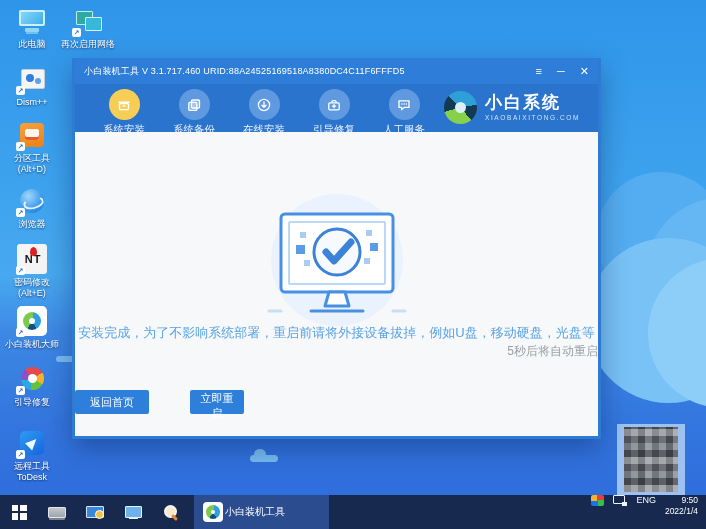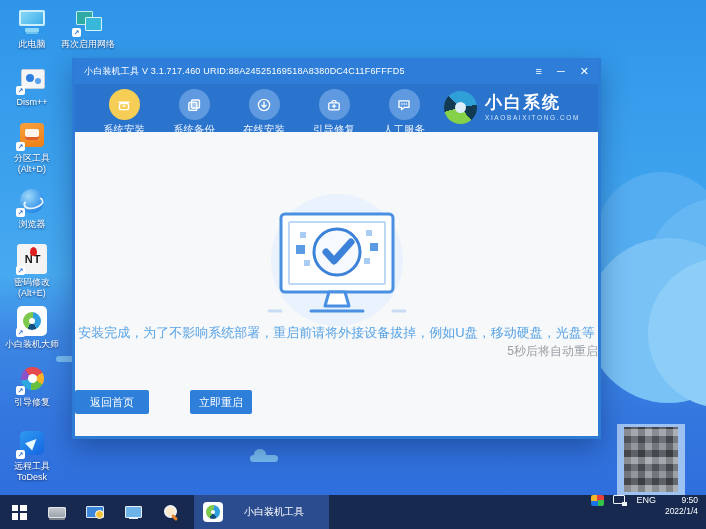--- a/index.html
+++ b/index.html
@@ -95,21 +95,21 @@
     box-shadow:0 3px 0 -1px #7d838b, inset 0 0 0 1px #e2e6ea;}
   .icon-pcset{position:relative;width:18px;height:13px;}
   .icon-pcset::before{content:"";position:absolute;left:0;top:0;width:16px;height:10px;background:#3c87d9;border:1.5px solid #d9e6f5;border-radius:1px;}
   .icon-pcset::after{content:"";position:absolute;right:0;bottom:0;width:7px;height:7px;border-radius:50%;background:#f2c23c;border:1px solid #fff;}
   .icon-net2{position:relative;width:18px;height:13px;}
   .icon-net2::before{content:"";position:absolute;left:1px;top:0;width:15px;height:10px;background:#6db3ea;border:1.5px solid #e6f0fb;border-radius:1px;}
   .icon-net2::after{content:"";position:absolute;left:5px;bottom:0;width:9px;height:2px;background:#e6f0fb;}
   .icon-search{position:relative;width:16px;height:16px;}
   .icon-search::before{content:"";position:absolute;left:1px;top:1px;width:9px;height:9px;border-radius:50%;border:2px solid #f0f4f8;background:#fde9c8;}
   .icon-search::after{content:"";position:absolute;right:1px;bottom:1px;width:7px;height:3px;background:#e8862a;border-radius:2px;transform:rotate(45deg);}
-  .tb-app{margin-left:4px;width:126px;display:flex;align-items:center;gap:21px;padding-left:9px;background:#2b4d8f;cursor:pointer;}
+  .tb-app{margin-left:4px;width:126px;display:flex;align-items:center;gap:2px;padding-left:9px;background:#2b4d8f;cursor:pointer;}
   .appicon{width:20px;height:20px;border-radius:4px;background:#fff;position:relative;}
   .appicon::before{content:"";position:absolute;left:3px;top:3px;width:14px;height:14px;border-radius:50%;
     background:conic-gradient(from 210deg,#7cc94c 0 160deg,#2f9fe0 160deg 300deg,#14507e 300deg 360deg);}
   .appicon::after{content:"";position:absolute;left:8px;top:8px;width:4px;height:4px;border-radius:50%;background:#fff;}
   .tb-applabel{font-size:10px;color:#fff;white-space:nowrap;}
   .tray{margin-left:auto;display:flex;gap:9px;padding-right:8px;}
   .tray-color{width:13px;height:11px;border-radius:2px;cursor:pointer;
     background:conic-gradient(#e8413c 0 90deg,#35c24a 90deg 180deg,#1a73e8 180deg 270deg,#f7b529 270deg 360deg);}
   .tray-net{position:relative;width:14px;height:11px;cursor:pointer;}
   .tray-net::before{content:"";position:absolute;left:0;top:0;width:10px;height:7px;border:1.5px solid #eef3f9;border-radius:1px;}
@@ -272,21 +272,21 @@
           <path d="M62 84h16l4 14H58z" fill="#ffffff" stroke="#4a90e2" stroke-width="3" stroke-linejoin="round"></path>
           <line x1="44" y1="103" x2="96" y2="103" stroke="#4a90e2" stroke-width="3" stroke-linecap="round"></line>
           <line x1="2" y1="103" x2="14" y2="103" stroke="#c9ddf5" stroke-width="3" stroke-linecap="round"></line>
           <line x1="126" y1="103" x2="138" y2="103" stroke="#c9ddf5" stroke-width="3" stroke-linecap="round"></line>
         </svg>
       </div>
       <div class="msg">安装完成，为了不影响系统部署，重启前请将外接设备拔掉，例如U盘，移动硬盘，光盘等</div>
       <div class="count">5秒后将自动重启</div>
       <div class="btnrow">
         <button class="btn">返回首页</button>
-        <button class="btn" style="width:62px;">立即重启</button>
+        <button class="btn" style="width:54px;">立即重启</button>
       </div>
     </div>
   </div>
 
   <div class="qr"></div>
 
   <div class="taskbar">
     <div class="tb-btn">
       <div class="winlogo">
           <i></i>

